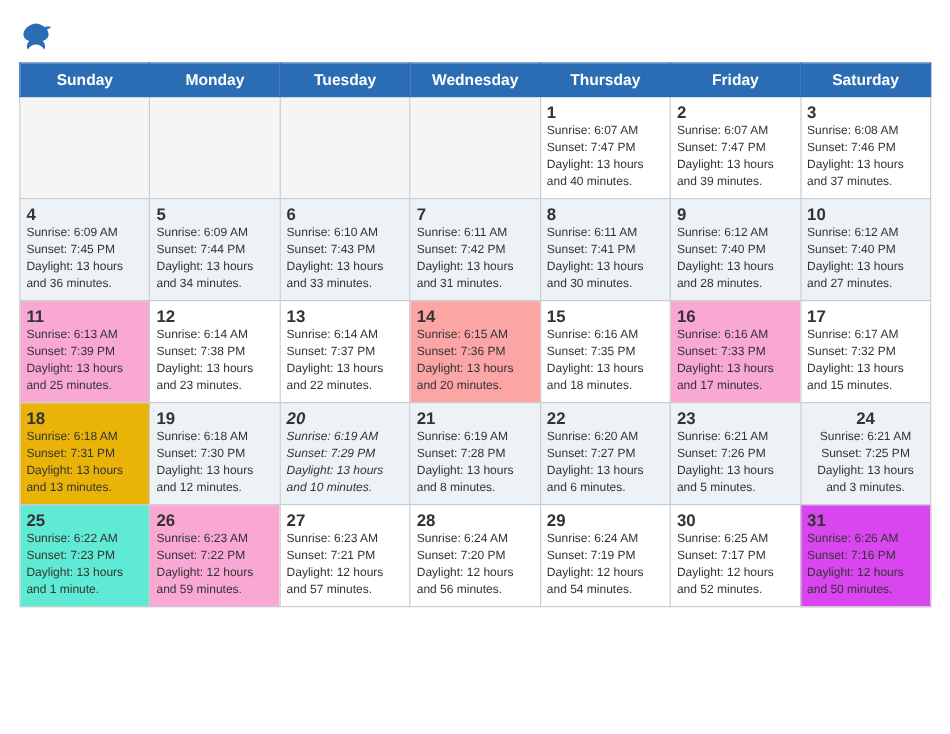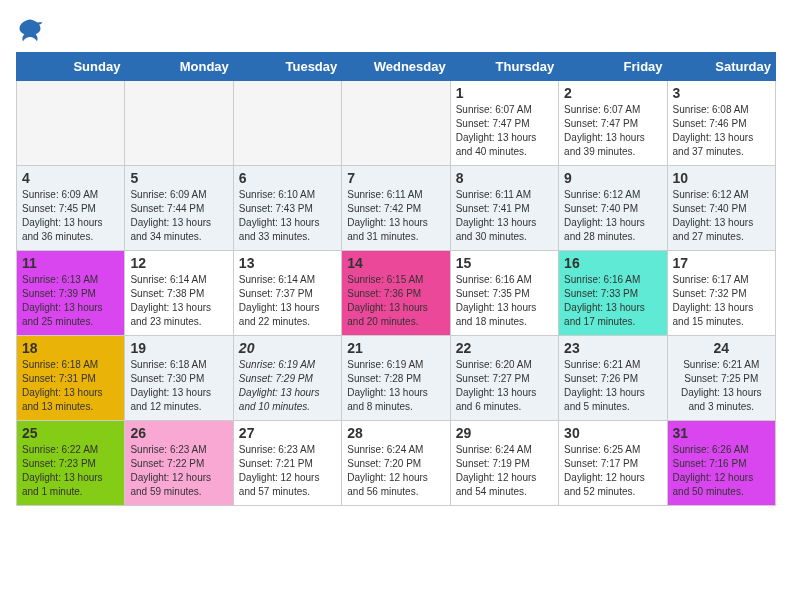--- a/index.html
+++ b/index.html
@@ -47,21 +47,21 @@
       border-collapse: collapse;
       table-layout: fixed;
     }
     th {
       background: #2a6db5;
       color: #fff;
       font-size: 13px;
       font-weight: bold;
       padding: 6px 4px;
       border: 1px solid #2a6db5;
-      text-align: right;
+      text-align: center;
     }
     td {
       vertical-align: top;
       border: 1px solid #ccc;
       padding: 4px 5px;
       font-size: 10.5px;
       color: #333;
       height: 85px;
       background: #fff;
     }
@@ -162,41 +162,41 @@
         <td style="background: rgb(237, 242, 247);">
           <span class="day-number">9</span>
           <div class="day-info">Sunrise: 6:12 AM<br>Sunset: 7:40 PM<br>Daylight: 13 hours and 28 minutes.</div>
         </td>
         <td style="background: rgb(237, 242, 247);">
           <span class="day-number">10</span>
           <div class="day-info">Sunrise: 6:12 AM<br>Sunset: 7:40 PM<br>Daylight: 13 hours and 27 minutes.</div>
         </td>
       </tr>
       <tr>
-        <td style="background: #d946ef; margin-top: 13px;">
+        <td style="background: #f9a8d4; margin-top: 13px;">
           <span class="day-number">11</span>
           <div class="day-info">Sunrise: 6:13 AM<br>Sunset: 7:39 PM<br>Daylight: 13 hours and 25 minutes.</div>
         </td>
         <td style="background: rgb(255, 255, 255);">
           <span class="day-number">12</span>
           <div class="day-info">Sunrise: 6:14 AM<br>Sunset: 7:38 PM<br>Daylight: 13 hours and 23 minutes.</div>
         </td>
         <td style="background: rgb(255, 255, 255);">
           <span class="day-number">13</span>
           <div class="day-info">Sunrise: 6:14 AM<br>Sunset: 7:37 PM<br>Daylight: 13 hours and 22 minutes.</div>
         </td>
-        <td style="background: #ec4899;">
+        <td style="background: #fca5a5;">
           <span class="day-number">14</span>
           <div class="day-info">Sunrise: 6:15 AM<br>Sunset: 7:36 PM<br>Daylight: 13 hours and 20 minutes.</div>
         </td>
         <td style="background: rgb(255, 255, 255);">
           <span class="day-number">15</span>
           <div class="day-info">Sunrise: 6:16 AM<br>Sunset: 7:35 PM<br>Daylight: 13 hours and 18 minutes.</div>
         </td>
-        <td style="background: #5eead4;">
+        <td style="background: #f9a8d4;">
           <span class="day-number">16</span>
           <div class="day-info">Sunrise: 6:16 AM<br>Sunset: 7:33 PM<br>Daylight: 13 hours and 17 minutes.</div>
         </td>
         <td style="background: rgb(255, 255, 255);">
           <span class="day-number">17</span>
           <div class="day-info">Sunrise: 6:17 AM<br>Sunset: 7:32 PM<br>Daylight: 13 hours and 15 minutes.</div>
         </td>
       </tr>
       <tr>
         <td style="background: #eab308;">
@@ -222,21 +222,21 @@
         <td style="background: rgb(237, 242, 247);">
           <span class="day-number">23</span>
           <div class="day-info">Sunrise: 6:21 AM<br>Sunset: 7:26 PM<br>Daylight: 13 hours and 5 minutes.</div>
         </td>
         <td style="background: rgb(237, 242, 247); text-align: center;">
           <span class="day-number">24</span>
           <div class="day-info">Sunrise: 6:21 AM<br>Sunset: 7:25 PM<br>Daylight: 13 hours and 3 minutes.</div>
         </td>
       </tr>
       <tr>
-        <td style="background: #84cc16;">
+        <td style="background: #5eead4;">
           <span class="day-number">25</span>
           <div class="day-info">Sunrise: 6:22 AM<br>Sunset: 7:23 PM<br>Daylight: 13 hours and 1 minute.</div>
         </td>
         <td style="background: #f9a8d4;">
           <span class="day-number">26</span>
           <div class="day-info">Sunrise: 6:23 AM<br>Sunset: 7:22 PM<br>Daylight: 12 hours and 59 minutes.</div>
         </td>
         <td style="background: rgb(255, 255, 255);">
           <span class="day-number">27</span>
           <div class="day-info">Sunrise: 6:23 AM<br>Sunset: 7:21 PM<br>Daylight: 12 hours and 57 minutes.</div>

